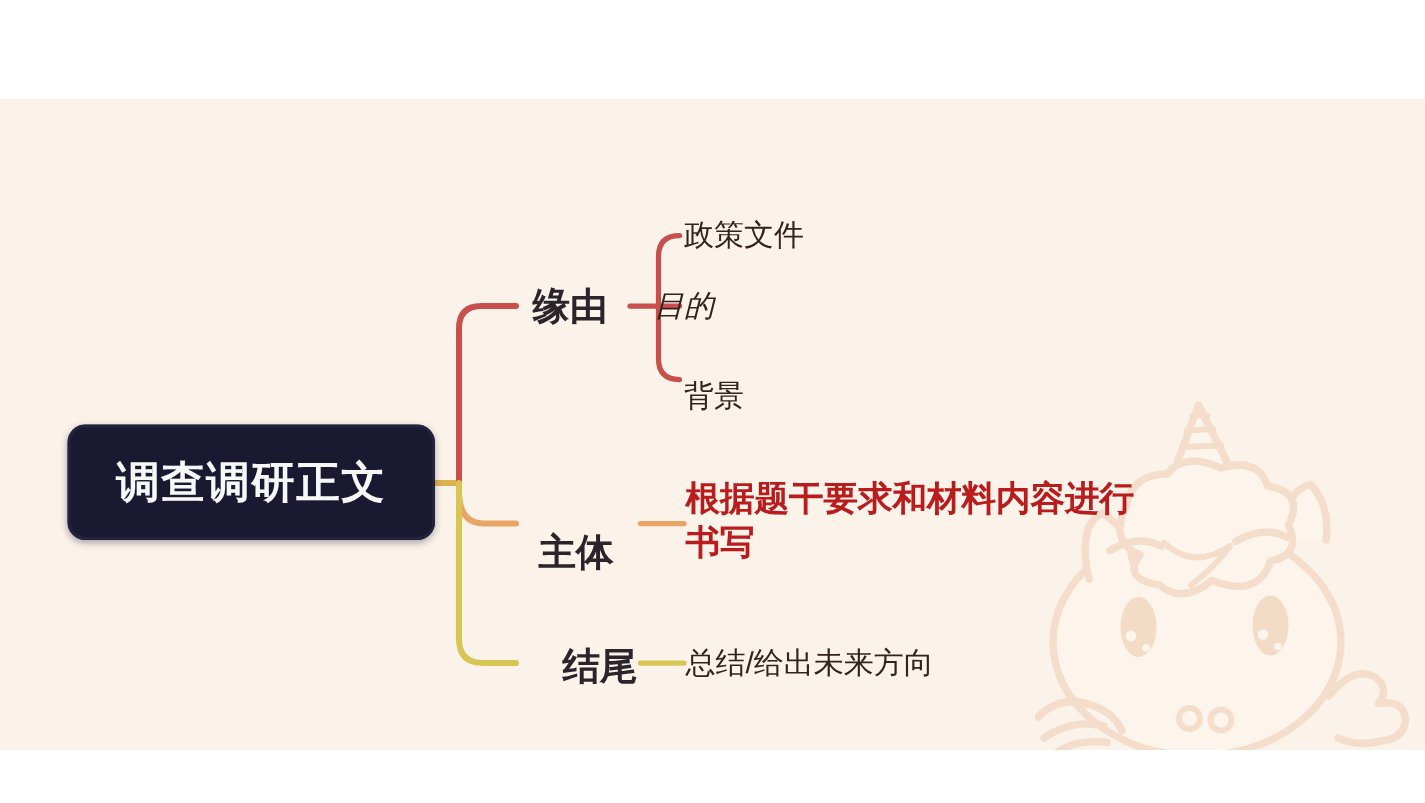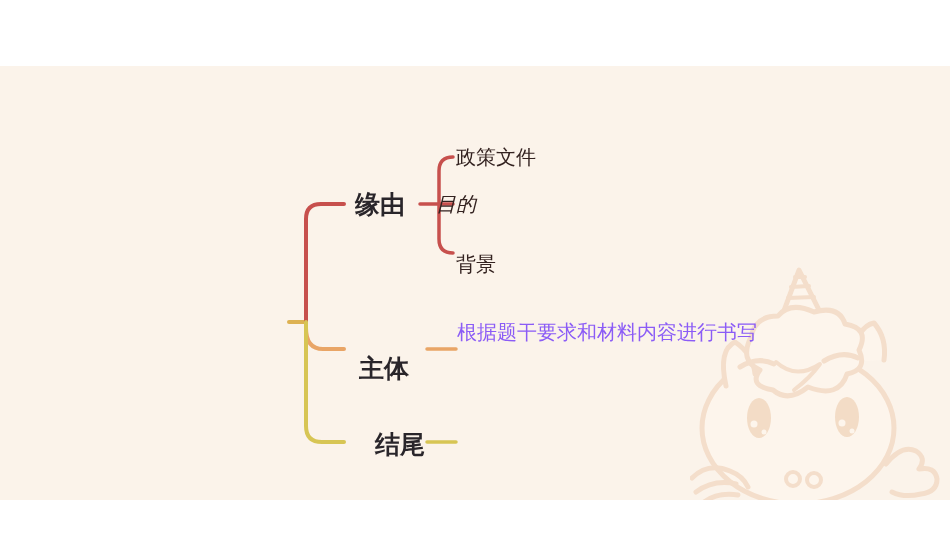--- a/index.html
+++ b/index.html
@@ -20,22 +20,22 @@
     color:#f7f7f7;font-size:29px;font-weight:600;letter-spacing:1px;
     white-space:nowrap;z-index:3;
   }
   .label{
     position:absolute;transform:translateY(-50%);white-space:nowrap;
     z-index:3;
   }
   .branch-label{font-size:25px;font-weight:700;color:#29252a;}
   .child-label{font-size:20px;font-weight:500;color:#332220;}
   .child-block{
-    position:absolute;width:302px;font-size:20px;font-weight:400;
-    color:#8b5cf6;line-height:29px;word-break:break-all;z-index:3;
+    position:absolute;width:302px;font-size:23px;font-weight:700;
+    color:#b91c1c;line-height:29px;word-break:break-all;z-index:3;
   }
   svg{display:block;}
   .connectors{z-index:2;}
   .mascot{position:absolute;left:690px;top:200px;z-index:1;}
 </style>
 </head>
 <body>
 
 <div class="canvas">
 
@@ -82,25 +82,27 @@
     <path d="M 420 138 L 453 138" stroke="#c7504d" stroke-width="3.5"></path>
     <path d="M 453 91 Q 439 91 439 105 L 439 173 Q 439 187 453 187" stroke="#c7504d" stroke-width="3.5"></path>
 
     <path d="M 306 262 Q 306 283 323 283 L 344 283" stroke="#e9a566" stroke-width="4"></path>
     <path d="M 427 283 L 456 283" stroke="#e9a566" stroke-width="3.5"></path>
 
     <path d="M 306 256 L 306 360 Q 306 376 322 376 L 344 376" stroke="#d7c554" stroke-width="4"></path>
     <path d="M 427 376 L 456 376" stroke="#d7c554" stroke-width="3.5"></path>
   </svg>
 
+  <div class="root-node">调查调研正文</div>
 
   <div class="label branch-label" style="left:355px;top:138px;">缘由</div>
   <div class="label branch-label" style="left:359px;top:283px;margin-top:19px;">主体</div>
   <div class="label branch-label" style="left:359px;top:378px;margin-left:16px;">结尾</div>
 
   <div class="label child-label" style="left:456px;top:91px;">政策文件</div>
   <div class="label child-label" style="left:436px;top:138px;font-style:italic;">目的</div>
   <div class="label child-label" style="left:456px;top:198px;">背景</div>
 
   <div class="child-block" style="left:457px;top:252px;">根据题干要求和材料内容进行书写</div>
 
+  <div class="label child-label" style="left:457px;top:376px;">总结/给出未来方向</div>
 
 </div>
 
 </body></html>

